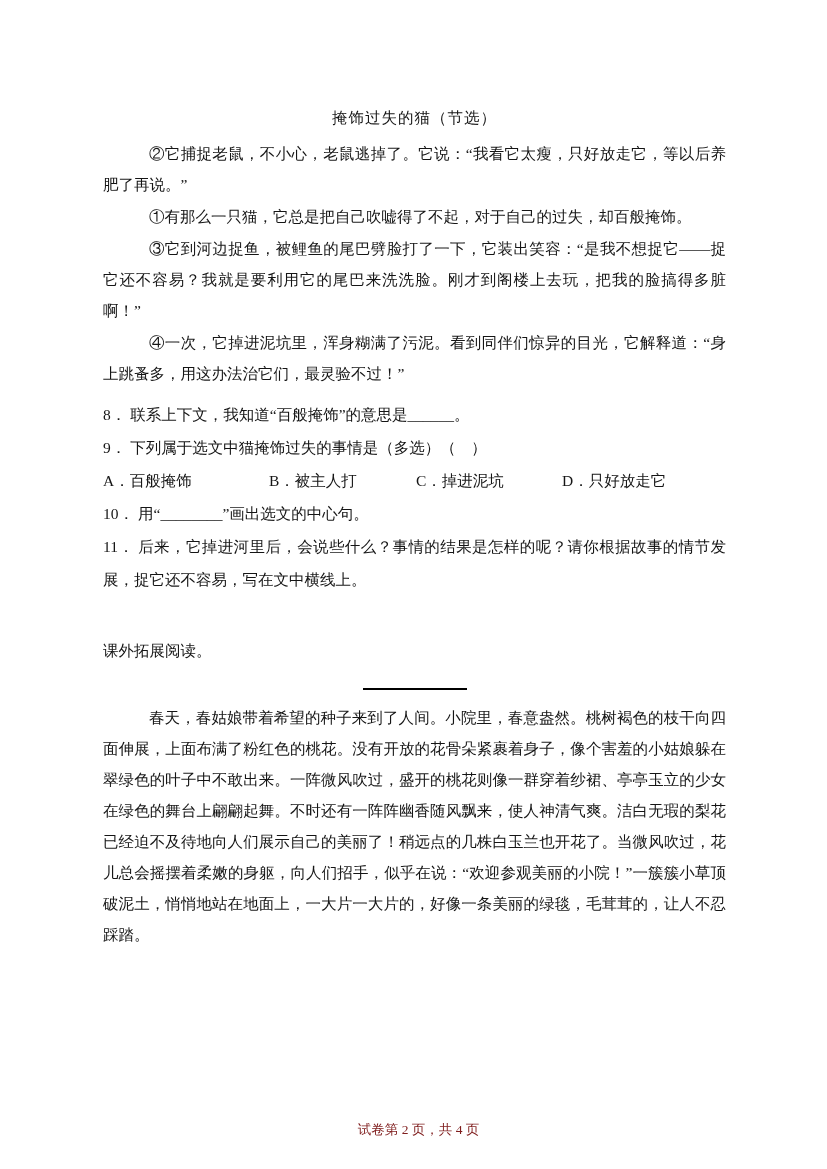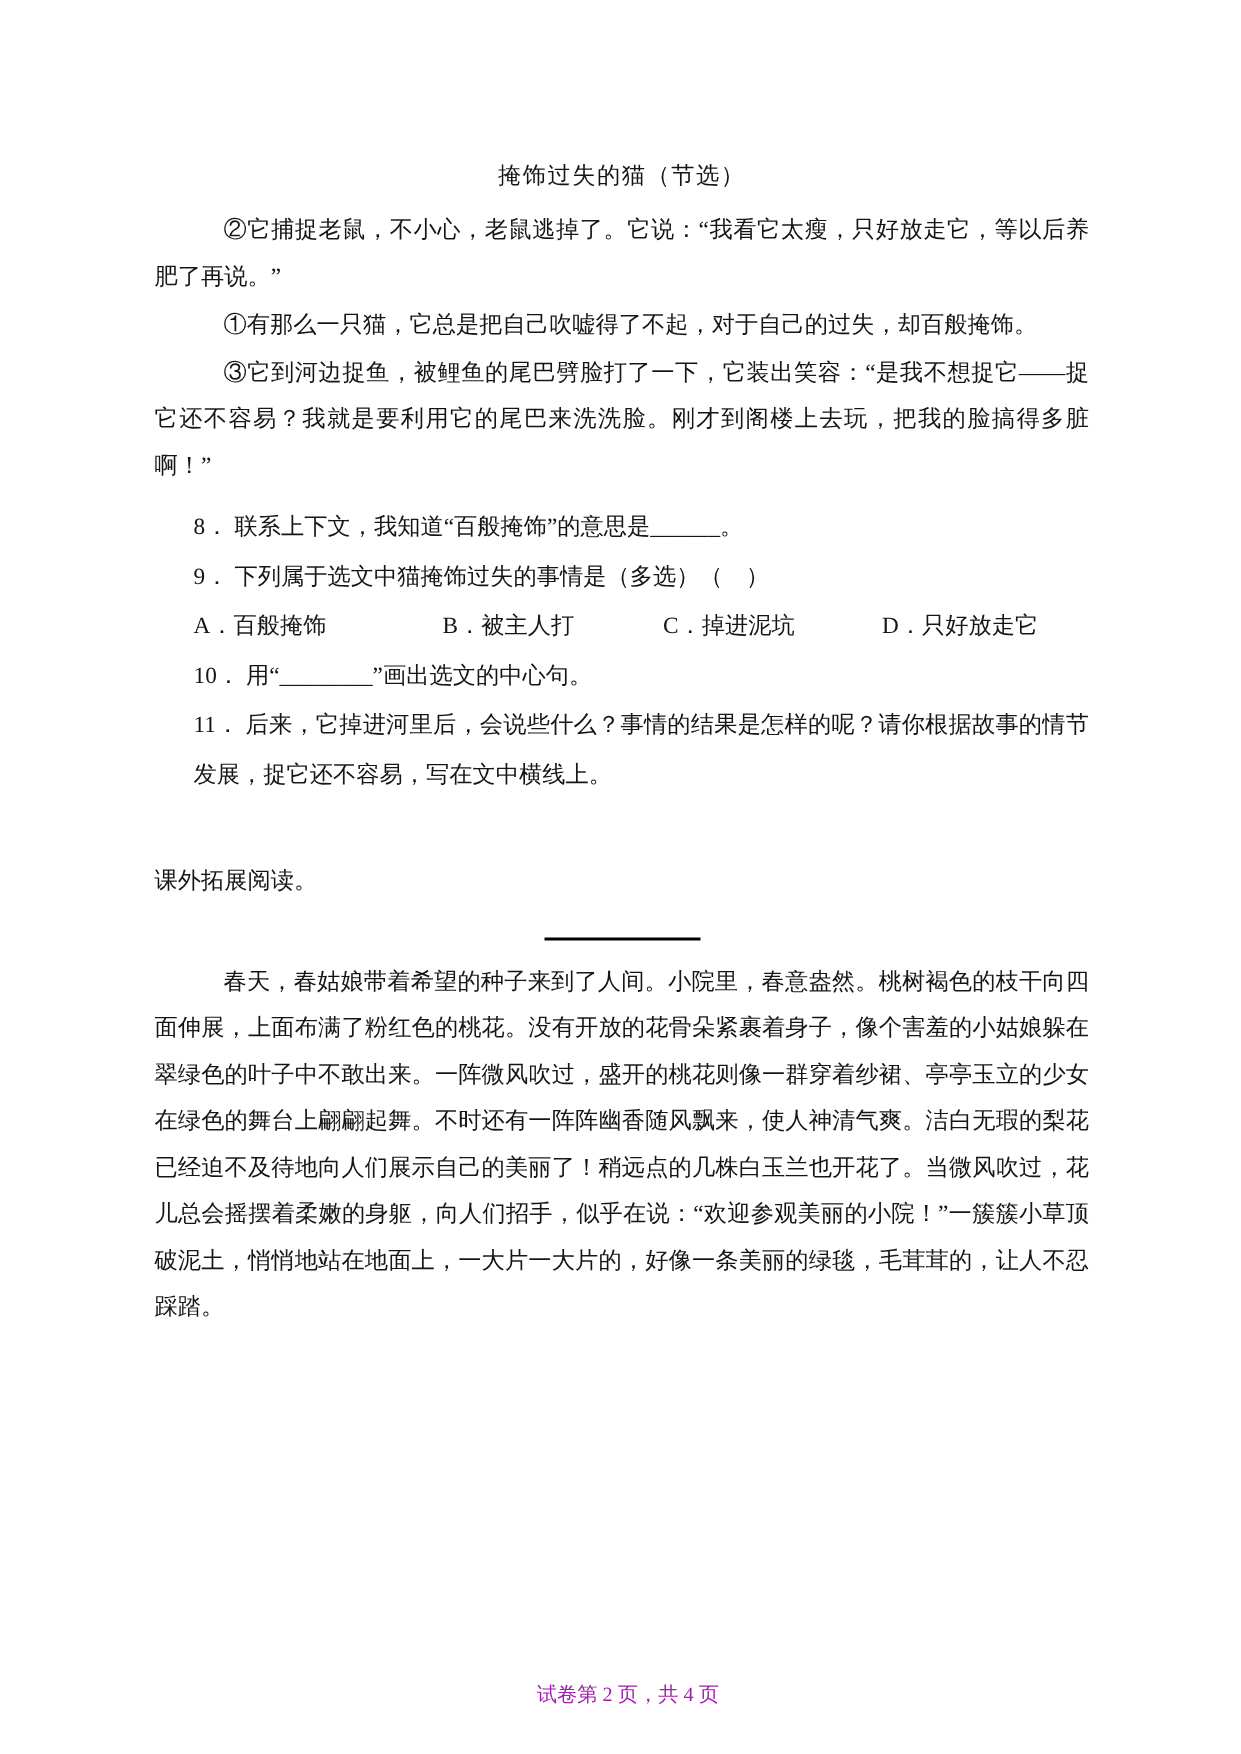--- a/index.html
+++ b/index.html
@@ -31,21 +31,20 @@
     margin: 0 0 5px 0;
     letter-spacing: 1px;
   }
   .passage {
     margin: 1px 0;
     text-indent: 46px;
     text-align: justify;
   }
   .questions {
     margin-top: 9px;
-    margin-left: 26px;
   }
   .question {
     margin: 0;
     line-height: 33px;
     text-align: justify;
   }
   .question .q-label {
     margin-right: 4px;
   }
   .options-row {
@@ -66,34 +65,35 @@
     border-bottom: 2px solid #000000;
     margin: 22px auto 12px auto;
   }
   .footer {
     position: absolute;
     left: 10px;
     right: 0;
     bottom: 30px;
     text-align: center;
     font-size: 13.5px;
-    color: #a21caf;
+    color: #7f1d1d;
   }
 </style>
 </head>
 <body>
 
 <div class="page">
   <div class="content">
 
     <h3 class="passage-title">掩饰过失的猫（节选）</h3>
 
     <p class="passage">②它捕捉老鼠，不小心，老鼠逃掉了。它说：“我看它太瘦，只好放走它，等以后养肥了再说。”</p>
     <p class="passage">①有那么一只猫，它总是把自己吹嘘得了不起，对于自己的过失，却百般掩饰。</p>
     <p class="passage">③它到河边捉鱼，被鲤鱼的尾巴劈脸打了一下，它装出笑容：“是我不想捉它——捉它还不容易？我就是要利用它的尾巴来洗洗脸。刚才到阁楼上去玩，把我的脸搞得多脏啊！”</p>
+    <p class="passage">④一次，它掉进泥坑里，浑身糊满了污泥。看到同伴们惊异的目光，它解释道：“身上跳蚤多，用这办法治它们，最灵验不过！”</p>
 
     <div class="questions">
 
       <p class="question"><span class="q-label">8．</span><span>联系上下文，我知道“百般掩饰”的意思是______。</span></p>
 
       <p class="question"><span class="q-label">9．</span><span>下列属于选文中猫掩饰过失的事情是（多选）（　）</span></p>
 
       <div class="options-row">
         <span class="option">A．百般掩饰</span>
         <span class="option">B．被主人打</span>

